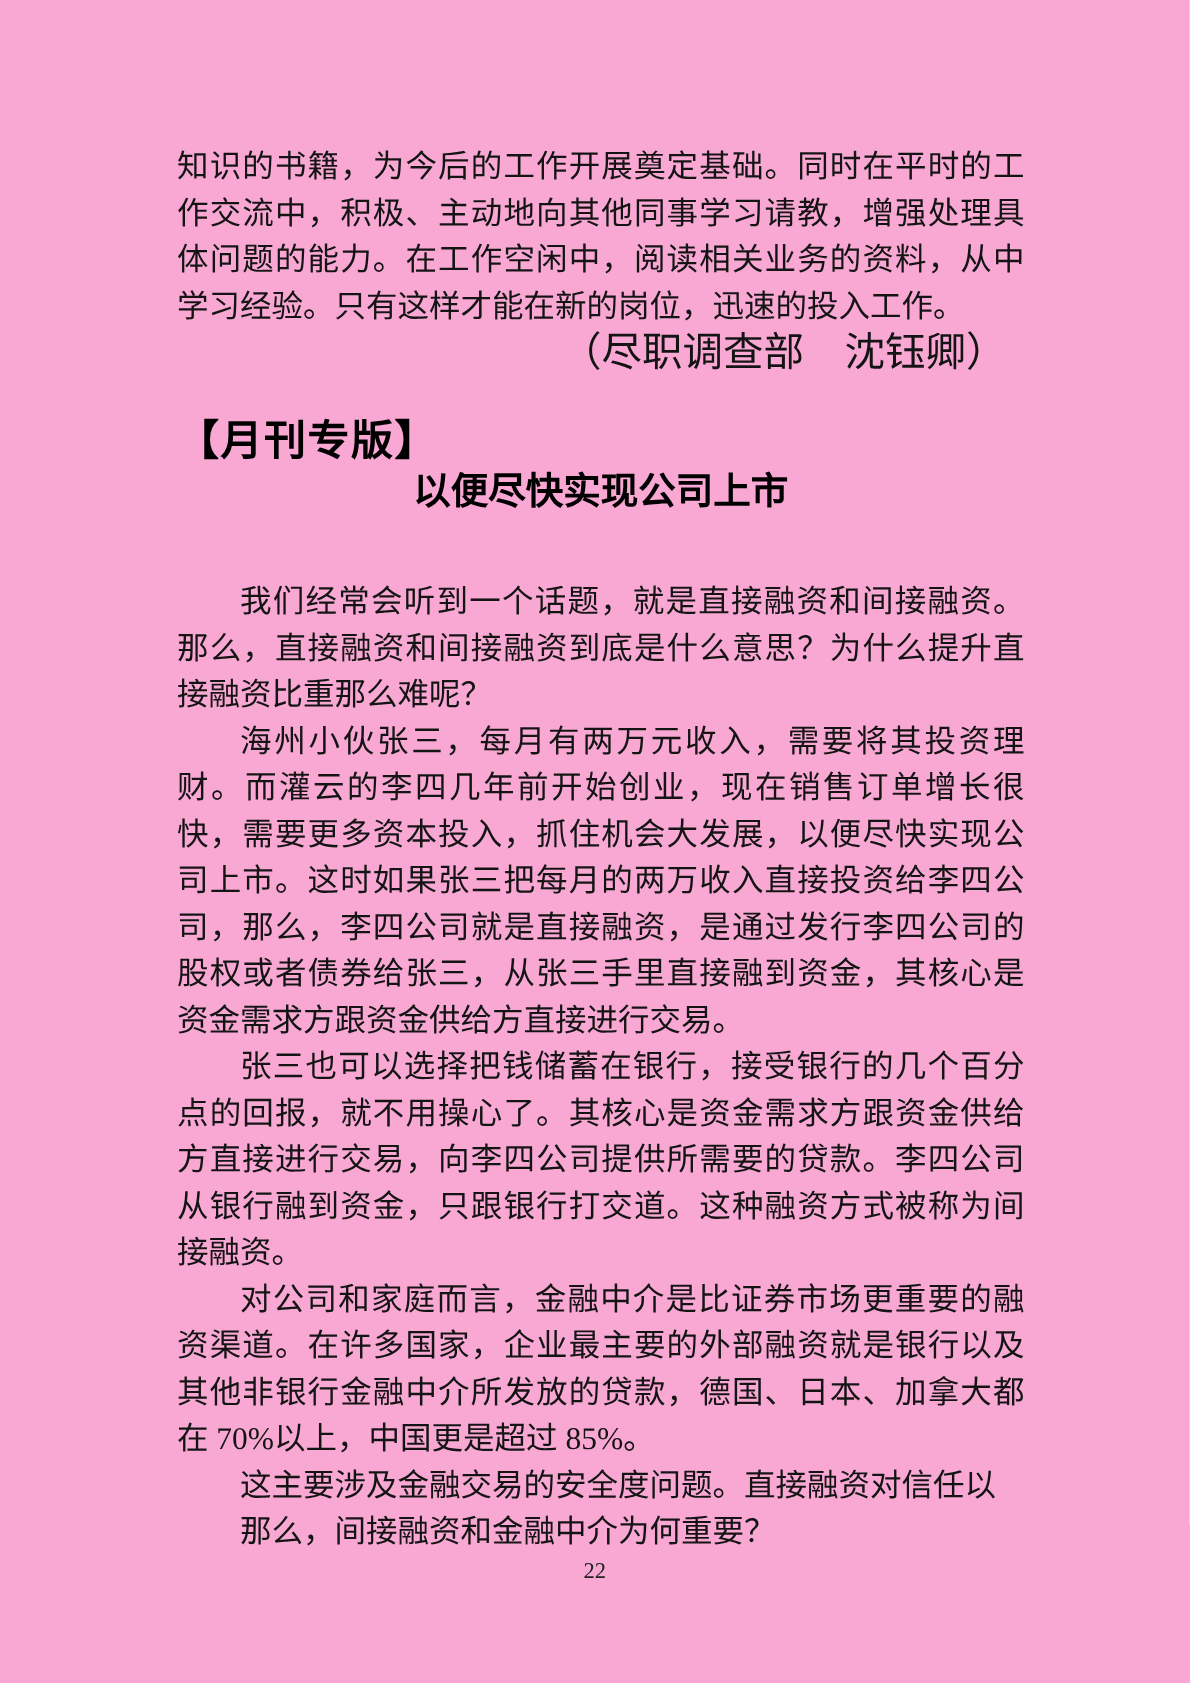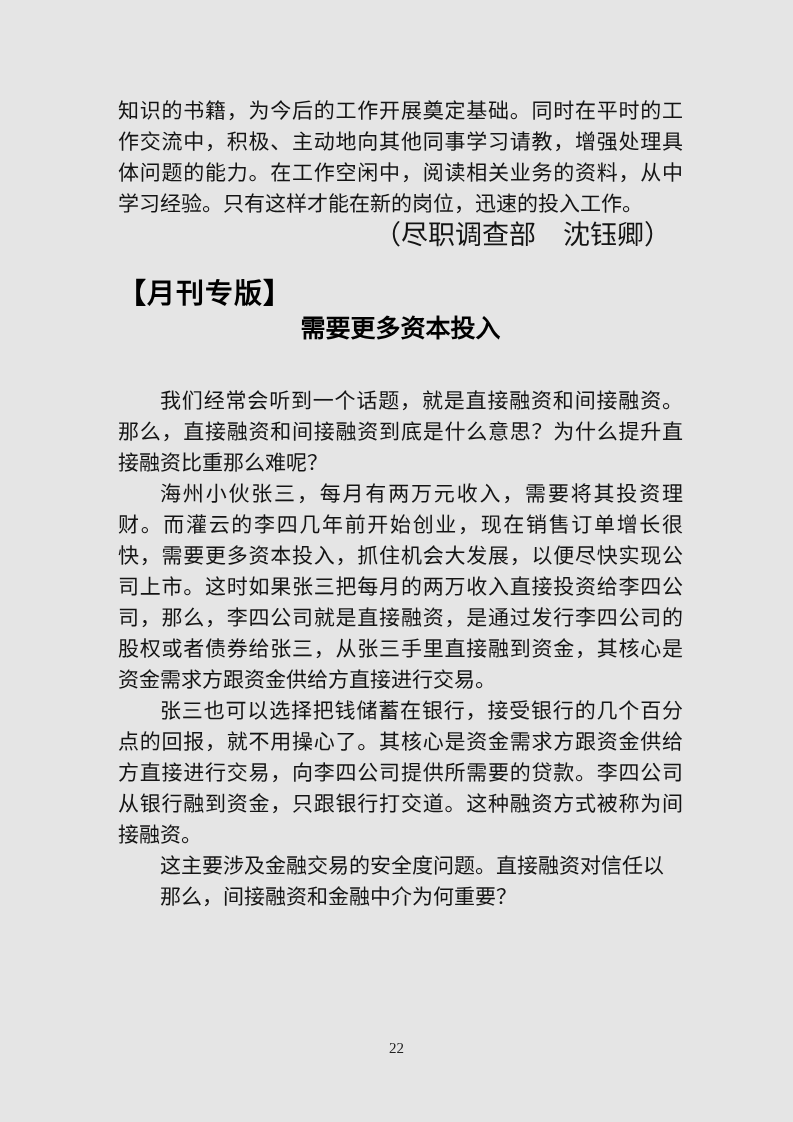--- a/index.html
+++ b/index.html
@@ -8,21 +8,21 @@
     width: 793px;
     height: 1122px;
     position: relative;
     overflow: hidden;
     font-family: "Liberation Serif", serif;
     color: #141414;
   }
   .page {
     position: absolute;
     inset: 0;
-    background: #e5e5e5;
+    background: #f9a8d4;
   }
   .content {
     position: absolute;
     top: 96px;
     left: 118px;
     width: 565px;
   }
   
   .para {
     font-size: 21px;
@@ -76,26 +76,27 @@
 
 <div class="page">
   <div class="content">
 
     <p class="para cont">知识的书籍，为今后的工作开展奠定基础。同时在平时的工作交流中，积极、主动地向其他同事学习请教，增强处理具体问题的能力。在工作空闲中，阅读相关业务的资料，从中学习经验。只有这样才能在新的岗位，迅速的投入工作。</p>
 
     <div class="signature">（尽职调查部　沈钰卿）</div>
 
     <div class="section-label">【月刊专版】</div>
 
-    <div class="article-title">需要更多资本投入</div>
+    <div class="article-title">以便尽快实现公司上市</div>
 
     <div class="article-body">
       <p class="para body">我们经常会听到一个话题，就是直接融资和间接融资。那么，直接融资和间接融资到底是什么意思？为什么提升直接融资比重那么难呢？</p>
       <p class="para body">海州小伙张三，每月有两万元收入，需要将其投资理财。而灌云的李四几年前开始创业，现在销售订单增长很快，需要更多资本投入，抓住机会大发展，以便尽快实现公司上市。这时如果张三把每月的两万收入直接投资给李四公司，那么，李四公司就是直接融资，是通过发行李四公司的股权或者债券给张三，从张三手里直接融到资金，其核心是资金需求方跟资金供给方直接进行交易。</p>
       <p class="para body">张三也可以选择把钱储蓄在银行，接受银行的几个百分点的回报，就不用操心了。其核心是资金需求方跟资金供给方直接进行交易，向李四公司提供所需要的贷款。李四公司从银行融到资金，只跟银行打交道。这种融资方式被称为间接融资。</p>
+      <p class="para body">对公司和家庭而言，金融中介是比证券市场更重要的融资渠道。在许多国家，企业最主要的外部融资就是银行以及其他非银行金融中介所发放的贷款，德国、日本、加拿大都在 70%以上，中国更是超过 85%。</p>
       <p class="para body">这主要涉及金融交易的安全度问题。直接融资对信任以</p>
       <p class="para body">那么，间接融资和金融中介为何重要？</p>
     </div>
 
   </div>
 
   <div class="footer-pagenum">22</div>
 </div>
 
 </body></html>

